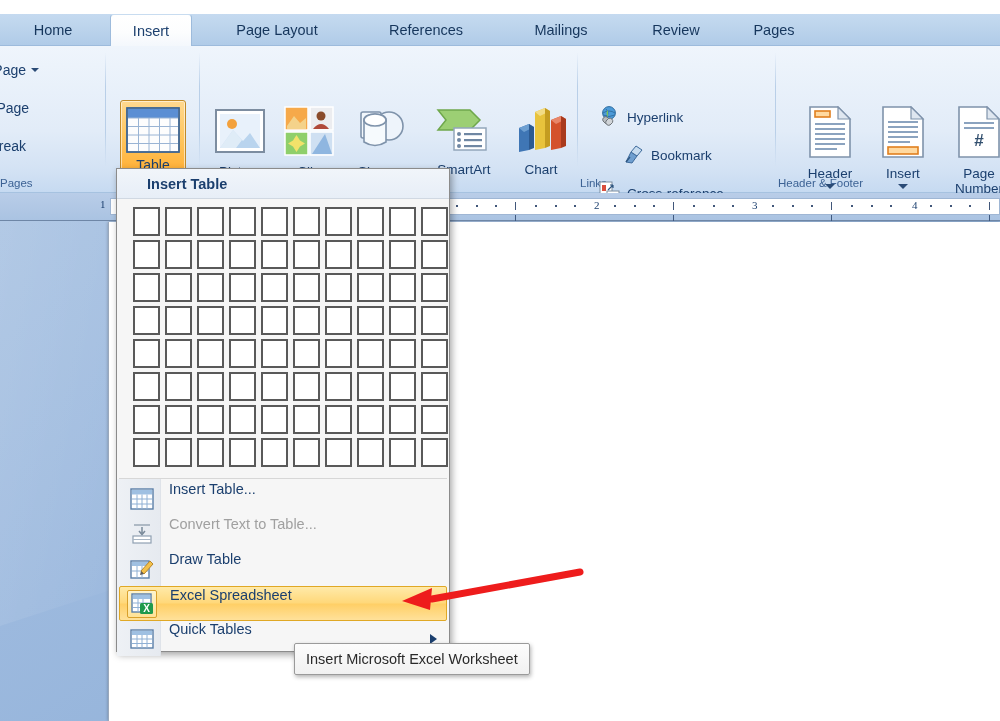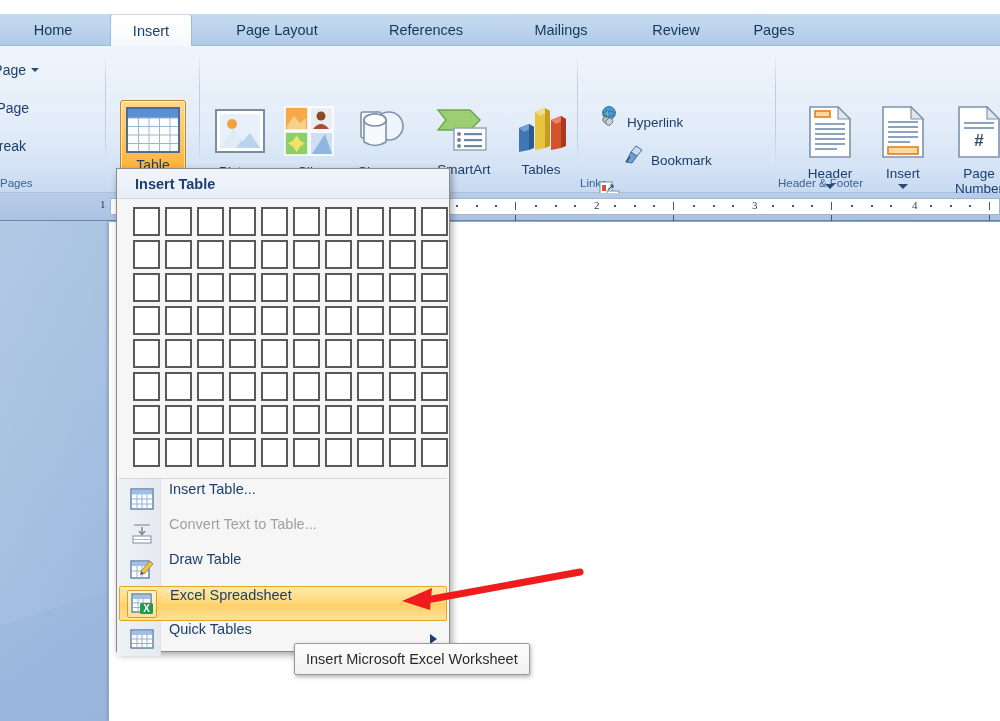--- a/index.html
+++ b/index.html
@@ -78,21 +78,21 @@
     background: linear-gradient(to bottom, #ffd88f 0%, #ffc863 28%, #ffae33 62%, #fdbb4c 100%);
     border: 1px solid #c18a28; border-radius: 3px;
     display: flex; flex-direction: column; align-items: center; padding-top: 6px;
     box-shadow: inset 0 0 0 1px rgba(255,255,255,.55);
     cursor: default;
   }
   .tablebtn .lbl { font-size: 14px; color: #1b3f6e; }
 
   
   .smallbtn {
-    position: absolute; display: flex; align-items: flex-end; gap: 6px;
+    position: absolute; display: flex; align-items: center; gap: 6px;
     font-size: 13.5px; color: #1b3f6e; cursor: default; padding: 1px 3px; border-radius: 3px;
     white-space: nowrap;
   }
 
   
   .pagesbtn {
     position: absolute; left: -18px; font-size: 14px; color: #1b3f6e;
     display: flex; align-items: center; gap: 5px; white-space: nowrap;
   }
   .tinycaret { width:0;height:0;border-left:4px solid transparent;border-right:4px solid transparent;border-top:4px solid #2a4b76; }
@@ -142,21 +142,21 @@
     box-shadow: 0 0 3px rgba(0,0,0,.28);
   }
 
   
   .dropdown {
     position: absolute; left: 116px; top: 168px; width: 334px; height: 484px;
     background: #f6f6f6; border: 1px solid #8b8b8b;
     box-shadow: 2px 3px 7px rgba(0,0,0,.35);
   }
   .dd-title {
-    height: 30px; line-height: 30px; padding-left: 18px;
+    height: 30px; line-height: 30px; padding-left: 30px;
     font-size: 14.5px; font-weight: bold; color: #1b3f6e;
     background: linear-gradient(to bottom,#f1f5fa 0%, #e7eef7 100%);
     border-bottom: 1px solid #d0d8e2;
   }
   .grid {
     position: relative; padding: 8px 0 6px 16px;
     display: grid; grid-template-columns: repeat(10, 31px); gap: 1px 1px;
   }
   .cell {
     width: 27px; height: 29px; background: #ffffff;
@@ -357,21 +357,21 @@
             <path d="M4 22 L14 18 L19 21 L9 26 Z" fill="#6ea0d2"></path>
             <path d="M14 18 L19 21 L19 42 L14 44 Z" fill="#2c5a91"></path>
           <path d="M20 6 L30 2 L30 42 L20 44 Z" fill="#e8c33c"></path>
             <path d="M20 6 L30 2 L35 5 L25 10 Z" fill="#f2dc85"></path>
             <path d="M30 2 L35 5 L35 40 L30 42 Z" fill="#c49c20"></path>
           <path d="M36 14 L46 10 L46 42 L36 44 Z" fill="#d4512c"></path>
             <path d="M36 14 L46 10 L51 13 L41 18 Z" fill="#e8866a"></path>
             <path d="M46 10 L51 13 L51 40 L46 42 Z" fill="#a93a1d"></path>
         </svg>
       </span>
-      <span class="lbl">Tables</span>
+      <span class="lbl">Chart</span>
     </div>
 
     <div class="rgroup" style="left:580px;width:196px">
       <div class="glabel">Links</div>
       <div class="gsep"></div>
     </div>
 
     <div class="smallbtn" style="left:596px;top:58px">
       <span>
         <svg width="22" height="22" viewBox="0 0 22 22">

